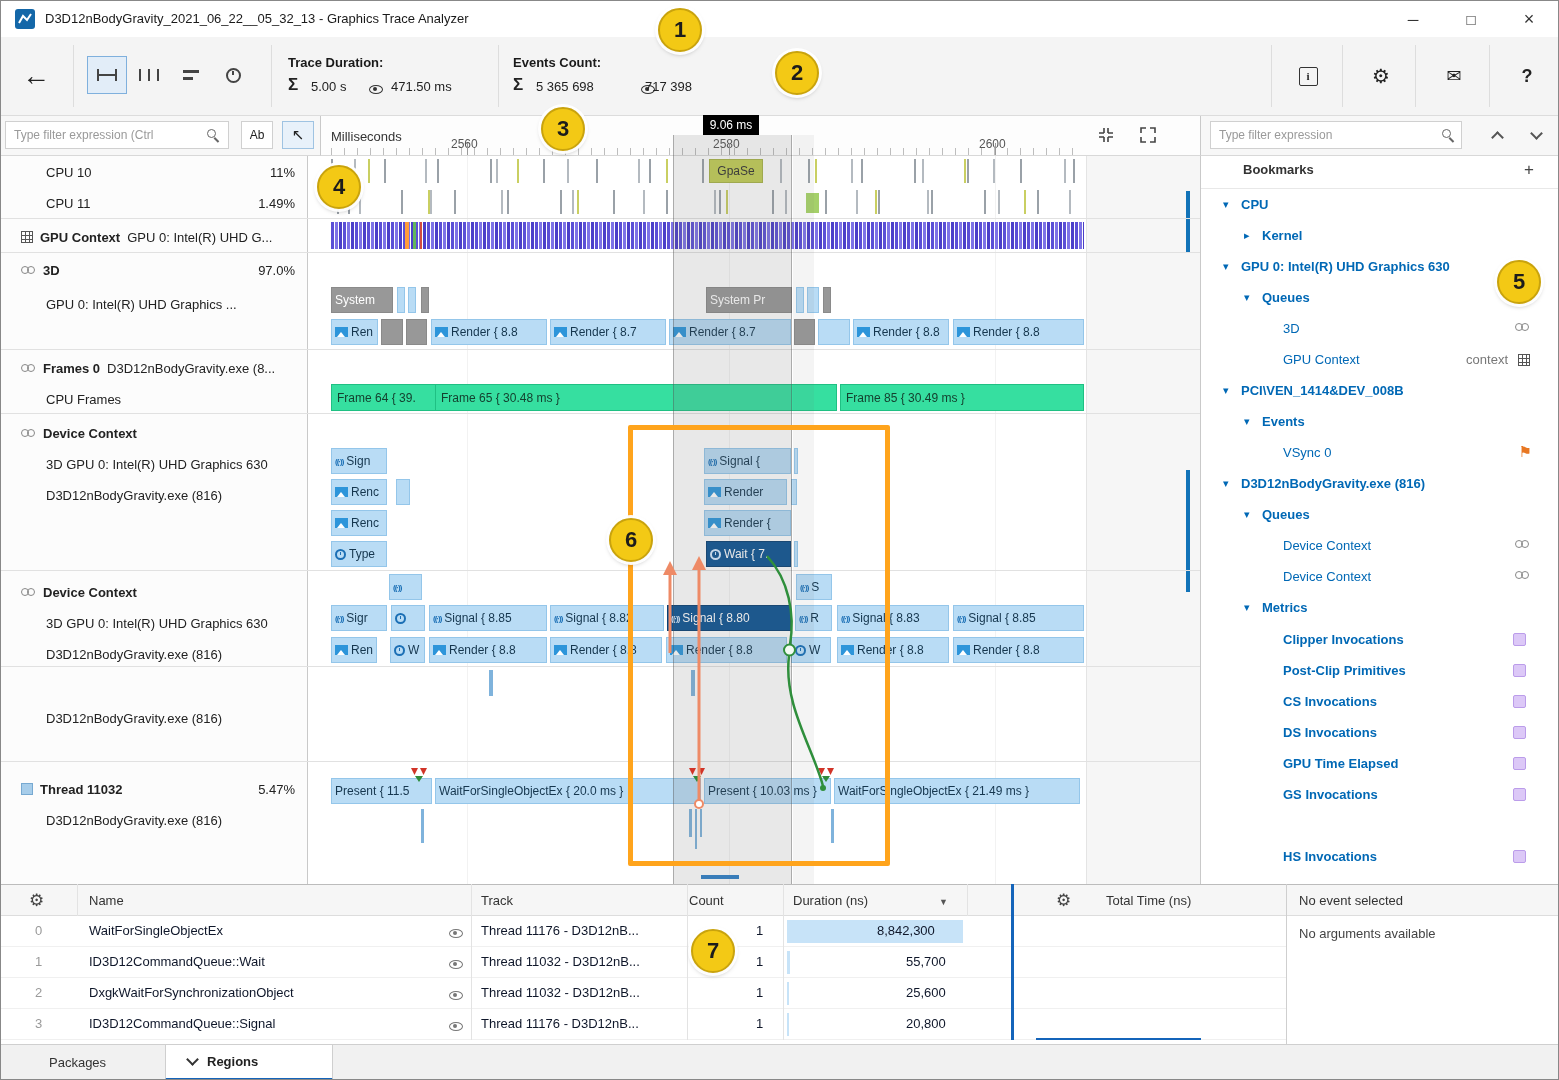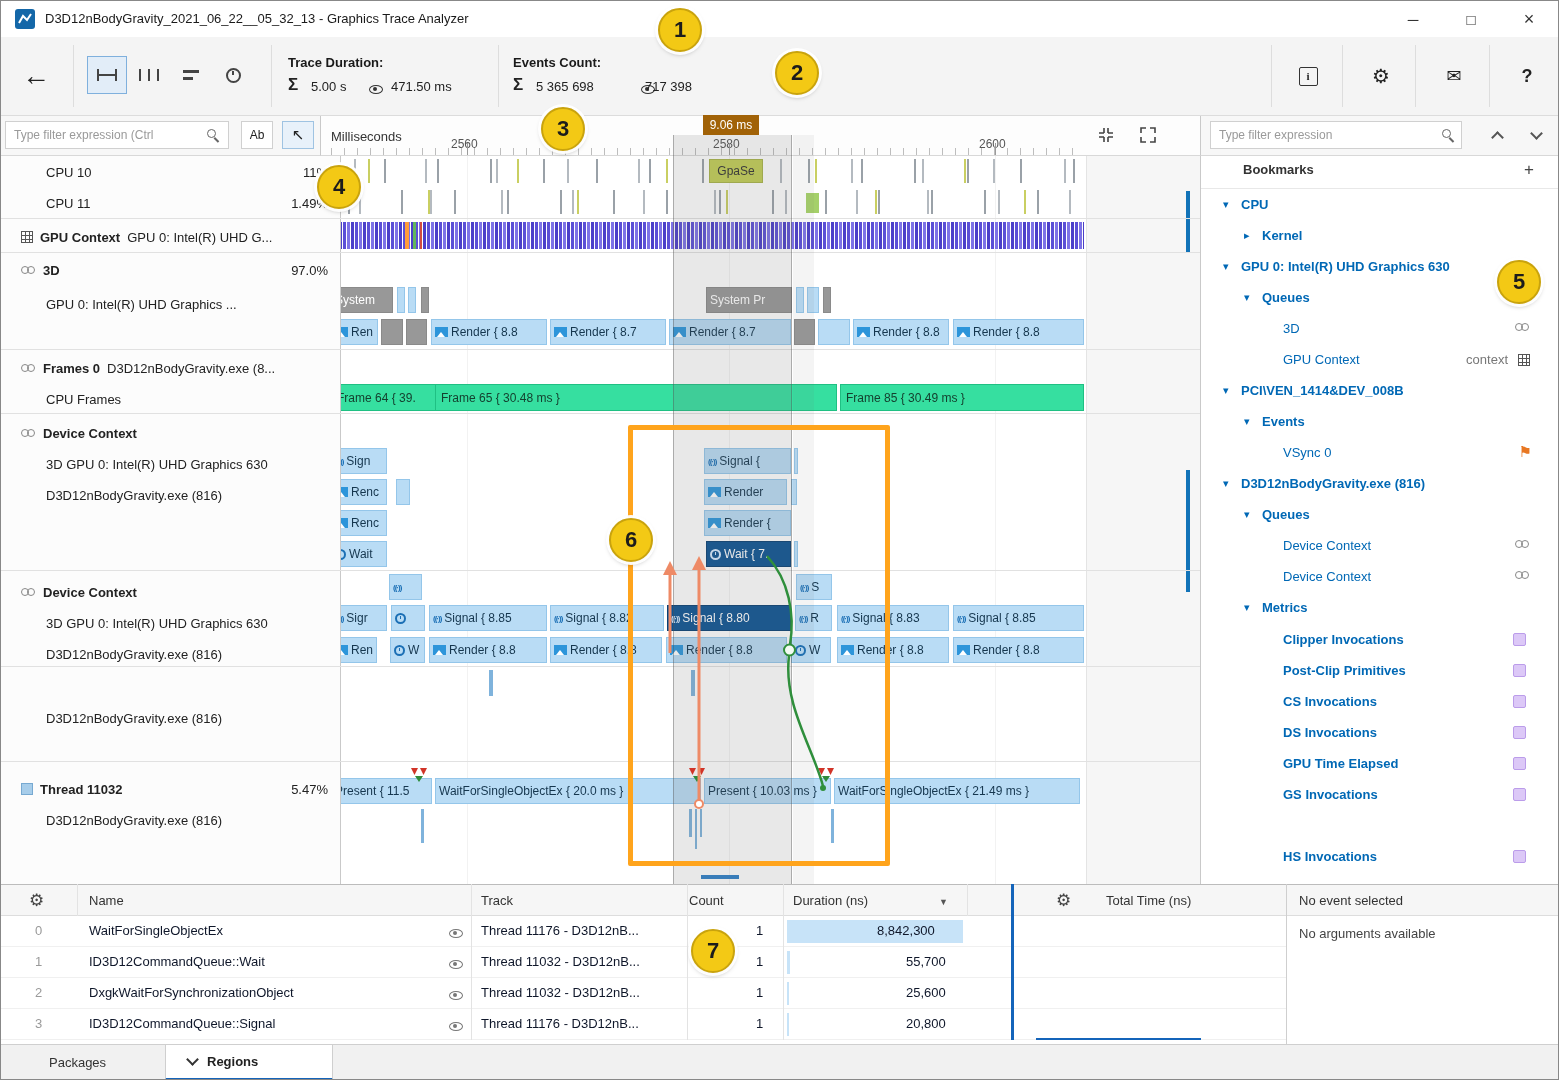--- a/index.html
+++ b/index.html
@@ -40,21 +40,21 @@
   .eye{width:14px;height:9px;border:1.5px solid #777;border-radius:50%;position:relative;display:inline-block;box-sizing:border-box}
   .eye:after{content:"";position:absolute;left:3px;top:1px;width:4px;height:4px;border-radius:50%;background:#777}
   .eye.dark{border-color:#333}.eye.dark:after{background:#333}
   .lnk{position:relative;width:15px;height:9px;display:inline-block;flex:0 0 auto}
   .lnk:before,.lnk:after{content:"";position:absolute;top:0;width:8px;height:8px;border:1.5px solid #888;border-radius:50%;box-sizing:border-box}
   .lnk:before{left:0}.lnk:after{left:6px}
   .grid12{width:12px;height:12px;background-image:linear-gradient(#555 1px,transparent 1px),linear-gradient(90deg,#555 1px,transparent 1px);background-size:4px 4px;border-right:1px solid #555;border-bottom:1px solid #555;box-sizing:border-box;flex:0 0 auto}
   .bsq{width:12px;height:12px;background:#a7cdea;border:1px solid #77a9d1;box-sizing:border-box;flex:0 0 auto}
   .chip{position:absolute;width:13px;height:13px;background:#dcc8f7;border:1px solid #bb9cea;border-radius:2px;box-sizing:border-box}
   
-  .lcol{position:absolute;left:0;top:155px;width:340px;height:728px;background:#fcfcfc;border-right:1px solid #c9c9c9;box-sizing:border-box;z-index:2}
+  .lcol{position:absolute;left:0;top:155px;width:307px;height:728px;background:#fcfcfc;border-right:1px solid #c9c9c9;box-sizing:border-box;z-index:2}
   .lrow{position:absolute;left:0;width:100%;height:30px;display:flex;align-items:center;gap:7px;padding:0 12px 0 45px;box-sizing:border-box;font-size:13px;color:#222;white-space:nowrap;overflow:hidden}
   .lrow.ic{padding-left:20px}
   .nm{font-weight:bold}
   .pct{margin-left:auto}
   
   .canvas{position:absolute;left:320px;top:155px;width:879px;height:728px;background:#fff;overflow:hidden;z-index:1}
   .vgrid{position:absolute;top:0;width:1px;height:728px;background:rgba(0,0,0,.05)}
   .bar{position:absolute;height:26px;display:flex;align-items:center;gap:3px;padding:0 3px;background:#b9dcf5;border:1px solid #94c6ea;box-sizing:border-box;font-size:12px;color:#15364e;white-space:nowrap;overflow:hidden;z-index:2}
   .bar.sel{background:#0e5493;border-color:#0a4174;color:#fff}
   .bar.gray{background:#989898;border-color:#8a8a8a;color:#fff}
@@ -68,21 +68,21 @@
   .clk:after{content:"";position:absolute;left:2.5px;top:1px;width:1.5px;height:3.5px;background:#1b6fb5}
   .sel .clk{border-color:#d6eaff}.sel .clk:after{background:#d6eaff}
   .cputicks{position:absolute;height:24px;background-image:repeating-linear-gradient(90deg,#9aa1a8 0 2px,transparent 2px 53px),repeating-linear-gradient(90deg,transparent 0 23px,#b4bac0 23px 25px,transparent 25px 71px),repeating-linear-gradient(90deg,transparent 0 37px,#c9cf62 37px 39px,transparent 39px 149px)}
   .gpustripes{position:absolute;height:27px;background:repeating-linear-gradient(90deg,#5b4fd6 0 3px,#fff 3px 4px,#7d72e6 4px 7px,#fff 7px 8px,#4b3fc9 8px 11px,#fff 11px 12px)}
   .gchip{position:absolute;background:#c3cf56;border:1px solid #a9b449;box-sizing:border-box;color:#333;font-size:12px;display:flex;align-items:center;justify-content:center;z-index:3}
   
   .hline{position:absolute;left:0;width:1199px;height:1px;background:#e1e1e1;z-index:8}
   
   .band{position:absolute;left:672px;top:134px;width:119px;height:749px;background:rgba(110,110,110,.16);border-left:1px solid rgba(80,80,80,.4);border-right:1px solid rgba(80,80,80,.4);box-sizing:border-box;z-index:22}
   .band2{position:absolute;left:792px;top:134px;width:21px;height:749px;background:rgba(110,110,110,.08);z-index:22}
-  .badge{position:absolute;left:702px;top:114px;width:56px;height:20px;background:#a16207;color:#fff;font-size:12px;display:flex;align-items:center;justify-content:center;z-index:26}
+  .badge{position:absolute;left:702px;top:114px;width:56px;height:20px;background:#000000;color:#fff;font-size:12px;display:flex;align-items:center;justify-content:center;z-index:26}
   
   .sbar{position:absolute;left:1199px;top:155px;width:360px;height:728px;background:#fff;border-left:1px solid #c9c9c9;box-sizing:border-box;z-index:2}
   .srow{position:absolute;left:0;width:100%;height:29px}
   .stxt{position:absolute;top:6px;font-size:13px;color:#0068b5;white-space:nowrap}
   .b{font-weight:bold}
   .tw{position:absolute;top:7px;color:#0068b5;font-size:11px}
   .sright{position:absolute;top:8px}
   .bluestrip{position:absolute;left:1185px;width:4px;background:#1273b8;z-index:4}
   
   .thead{position:absolute;left:0;top:883px;width:1559px;height:32px;background:#f6f6f6;border-top:1px solid #bcbcbc;border-bottom:1px solid #ddd;box-sizing:border-box;z-index:5}
@@ -357,21 +357,21 @@
         <span class="ico-img"></span>
         <span>Renc</span>
       </div>
     <div class="bar" style="left:383px;top:354px;width:87px">
         <span class="ico-img"></span>
         <span>Render {</span>
       </div>
 
     <div class="bar" style="left:10px;top:385px;width:56px">
         <span class="clk"></span>
-        <span>Wait</span>
+        <span>Type</span>
       </div>
     <div class="bar sel" style="left:385px;top:385px;width:85px">
         <span class="clk"></span>
         <span>Wait { 7.</span>
       </div>
     <div class="bar" style="left:473px;top:385px;width:4px;padding:0"></div>
 
     <div class="bar" style="left:68px;top:418px;width:33px">
         <span class="sig">((·))</span>
       </div>

